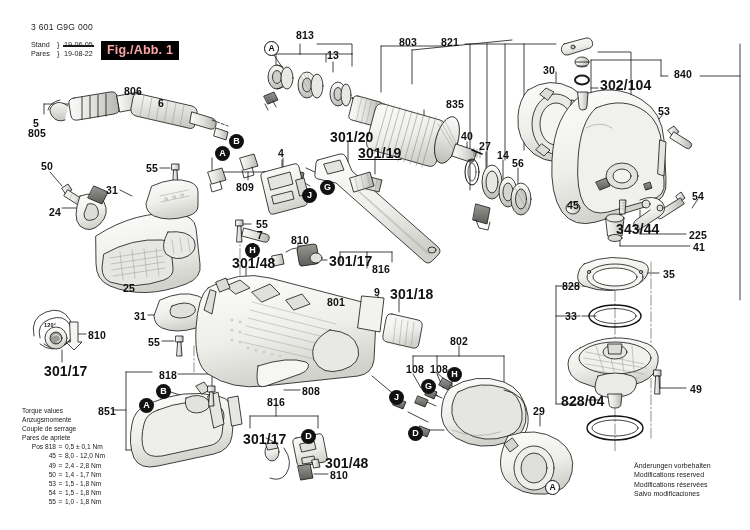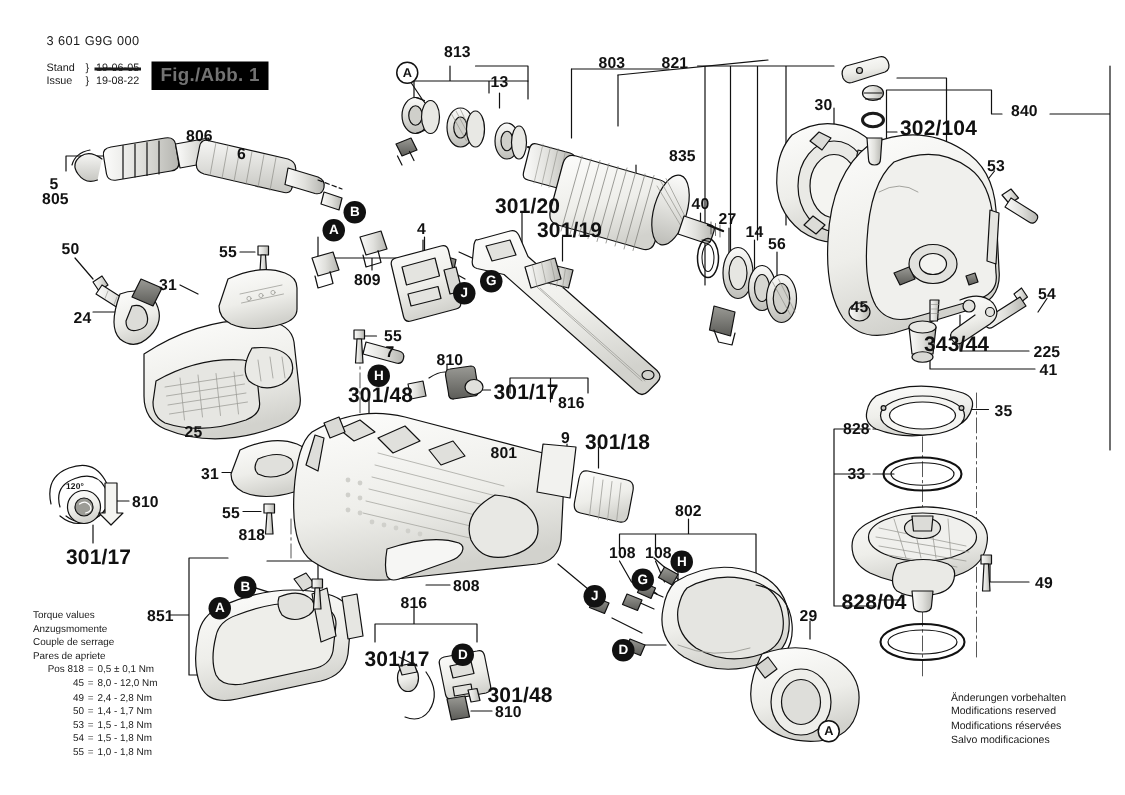--- a/index.html
+++ b/index.html
@@ -30,21 +30,21 @@
   .stand-block .w{display:inline-block;width:26px;}
   .stand-block .br{display:inline-block;width:7px;}
   .stand-block .dt{display:inline-block;}
   .dt-strike{position:relative;}
   .dt-strike:after{
     content:"";position:absolute;left:-1px;right:-1px;top:50%;height:1.3px;
     background:#1a1a1a;
   }
   .figbox{
     position:absolute; left:101px; top:41px;
-    background:#000; color:#737373;
+    background:#000; color:#fca5a5;
     font-size:12.5px; font-weight:bold;
     padding:2px 6px 3px 6px;
     letter-spacing:.2px; white-space:nowrap;
   }
   .torque{
     position:absolute; left:22px; top:406px;
     font-size:6.6px; color:#1a1a1a; line-height:9.1px; white-space:nowrap;
   }
   .torque .tline{display:block;}
   .torque .tnum{display:inline-block;width:34px;text-align:right;}
@@ -599,21 +599,21 @@
 
   <div class="hdr-part">3 601 G9G 000</div>
 
   <div class="stand-block">
     <div class="row">
       <span class="w">Stand</span>
       <span class="br">}</span>
       <span class="dt dt-strike">19-06-05</span>
     </div>
     <div class="row">
-      <span class="w">Issue</span>
+      <span class="w">Pares</span>
       <span class="br">}</span>
       <span class="dt">19-08-22</span>
     </div>
   </div>
 
   <div class="figbox">Fig./Abb. 1</div>
 
   <div class="torque">
     <span class="tline">Torque values</span>
     <span class="tline">Anzugsmomente</span>
@@ -643,21 +643,21 @@
       <div class="cal" style="left: 543px; top: 65px;">30</div>
       <div class="cal sm" style="left: 600px; top: 80px;">302/104</div>
       <div class="cal" style="left: 674px; top: 69px;">840</div>
       <div class="cal" style="left: 658px; top: 106px;">53</div>
       <div class="cal" style="left: 124px; top: 86px;">806</div>
       <div class="cal" style="left: 158px; top: 98px;">6</div>
       <div class="cal" style="left: 33px; top: 118px;">5</div>
       <div class="cal" style="left: 28px; top: 128px;">805</div>
       <div class="cal" style="left: 401px; top: 99px; padding-left: 45px;">835</div>
       <div class="cal sm" style="left: 330px; top: 132px;">301/20</div>
-      <div class="cal sm" style="left: 358px; top: 148px;">301/19</div>
+      <div class="cal sm" style="left: 358px; top: 148px; text-decoration: underline;">301/19</div>
       <div class="cal" style="left: 461px; top: 131px;">40</div>
       <div class="cal" style="left: 479px; top: 141px;">27</div>
       <div class="cal" style="left: 497px; top: 150px;">14</div>
       <div class="cal" style="left: 512px; top: 158px;">56</div>
       <div class="cal" style="left: 41px; top: 161px;">50</div>
       <div class="cal" style="left: 146px; top: 163px;">55</div>
       <div class="cal" style="left: 106px; top: 185px;">31</div>
       <div class="cal" style="left: 49px; top: 207px;">24</div>
       <div class="cal" style="left: 278px; top: 148px;">4</div>
       <div class="cal" style="left: 236px; top: 182px;">809</div>
@@ -680,21 +680,21 @@
       <div class="cal sm" style="left: 390px; top: 289px;">301/18</div>
       <div class="cal" style="left: 562px; top: 281px;">828</div>
       <div class="cal" style="left: 663px; top: 269px;">35</div>
       <div class="cal" style="left: 565px; top: 311px;">33</div>
       <div class="cal" style="left: 450px; top: 336px;">802</div>
       <div class="cal" style="left: 406px; top: 364px;">108</div>
       <div class="cal" style="left: 430px; top: 364px;">108</div>
       <div class="cal" style="left: 690px; top: 384px;">49</div>
       <div class="cal sm" style="left: 561px; top: 396px;">828/04</div>
       <div class="cal" style="left: 533px; top: 406px;">29</div>
-      <div class="cal" style="left: 159px; top: 352px;">818</div>
+      <div class="cal" style="left: 159px; top: 370px;">818</div>
       <div class="cal" style="left: 302px; top: 386px;">808</div>
       <div class="cal" style="left: 98px; top: 406px;">851</div>
       <div class="cal" style="left: 267px; top: 397px;">816</div>
       <div class="cal sm" style="left: 243px; top: 434px;">301/17</div>
       <div class="cal sm" style="left: 325px; top: 458px;">301/48</div>
       <div class="cal" style="left: 330px; top: 470px;">810</div>
       <div class="cal" style="left: 88px; top: 330px;">810</div>
       <div class="cal sm" style="left: 44px; top: 366px;">301/17</div>
       <div class="cal deg" style="left: 44px; top: 320px;">120°</div>
       <div class="bul open" style="left: 264px; top: 41px;">A</div>

